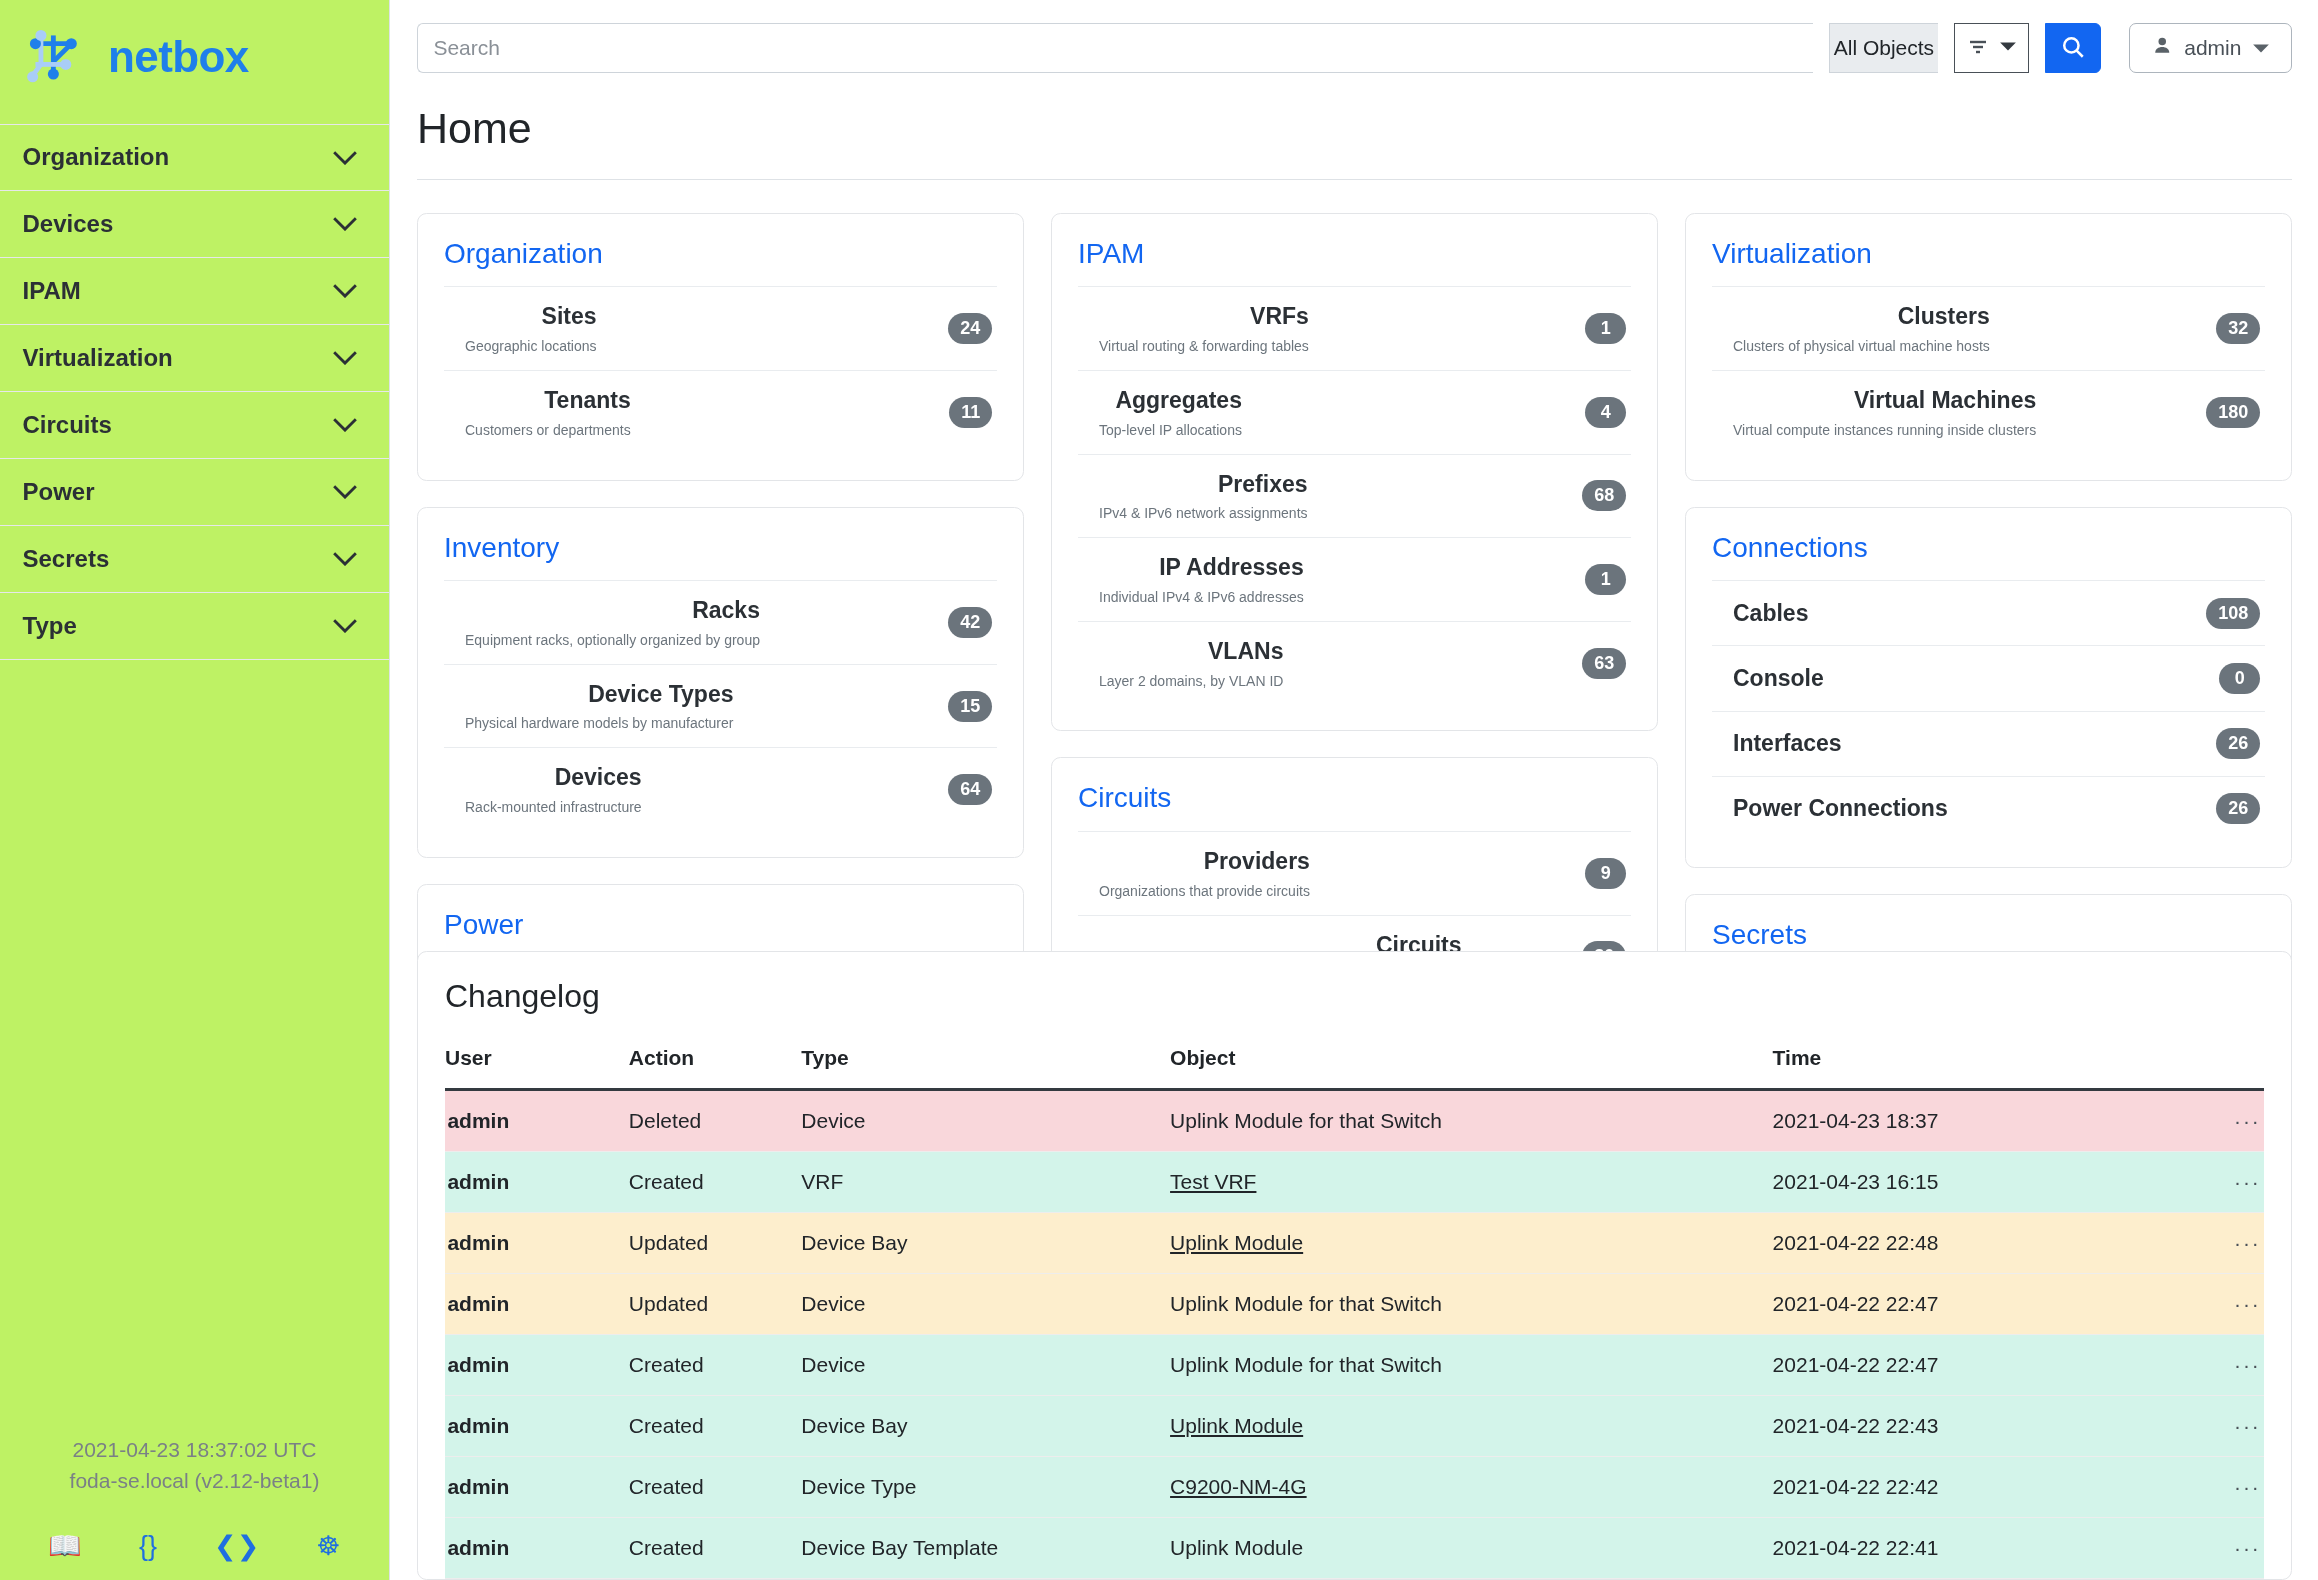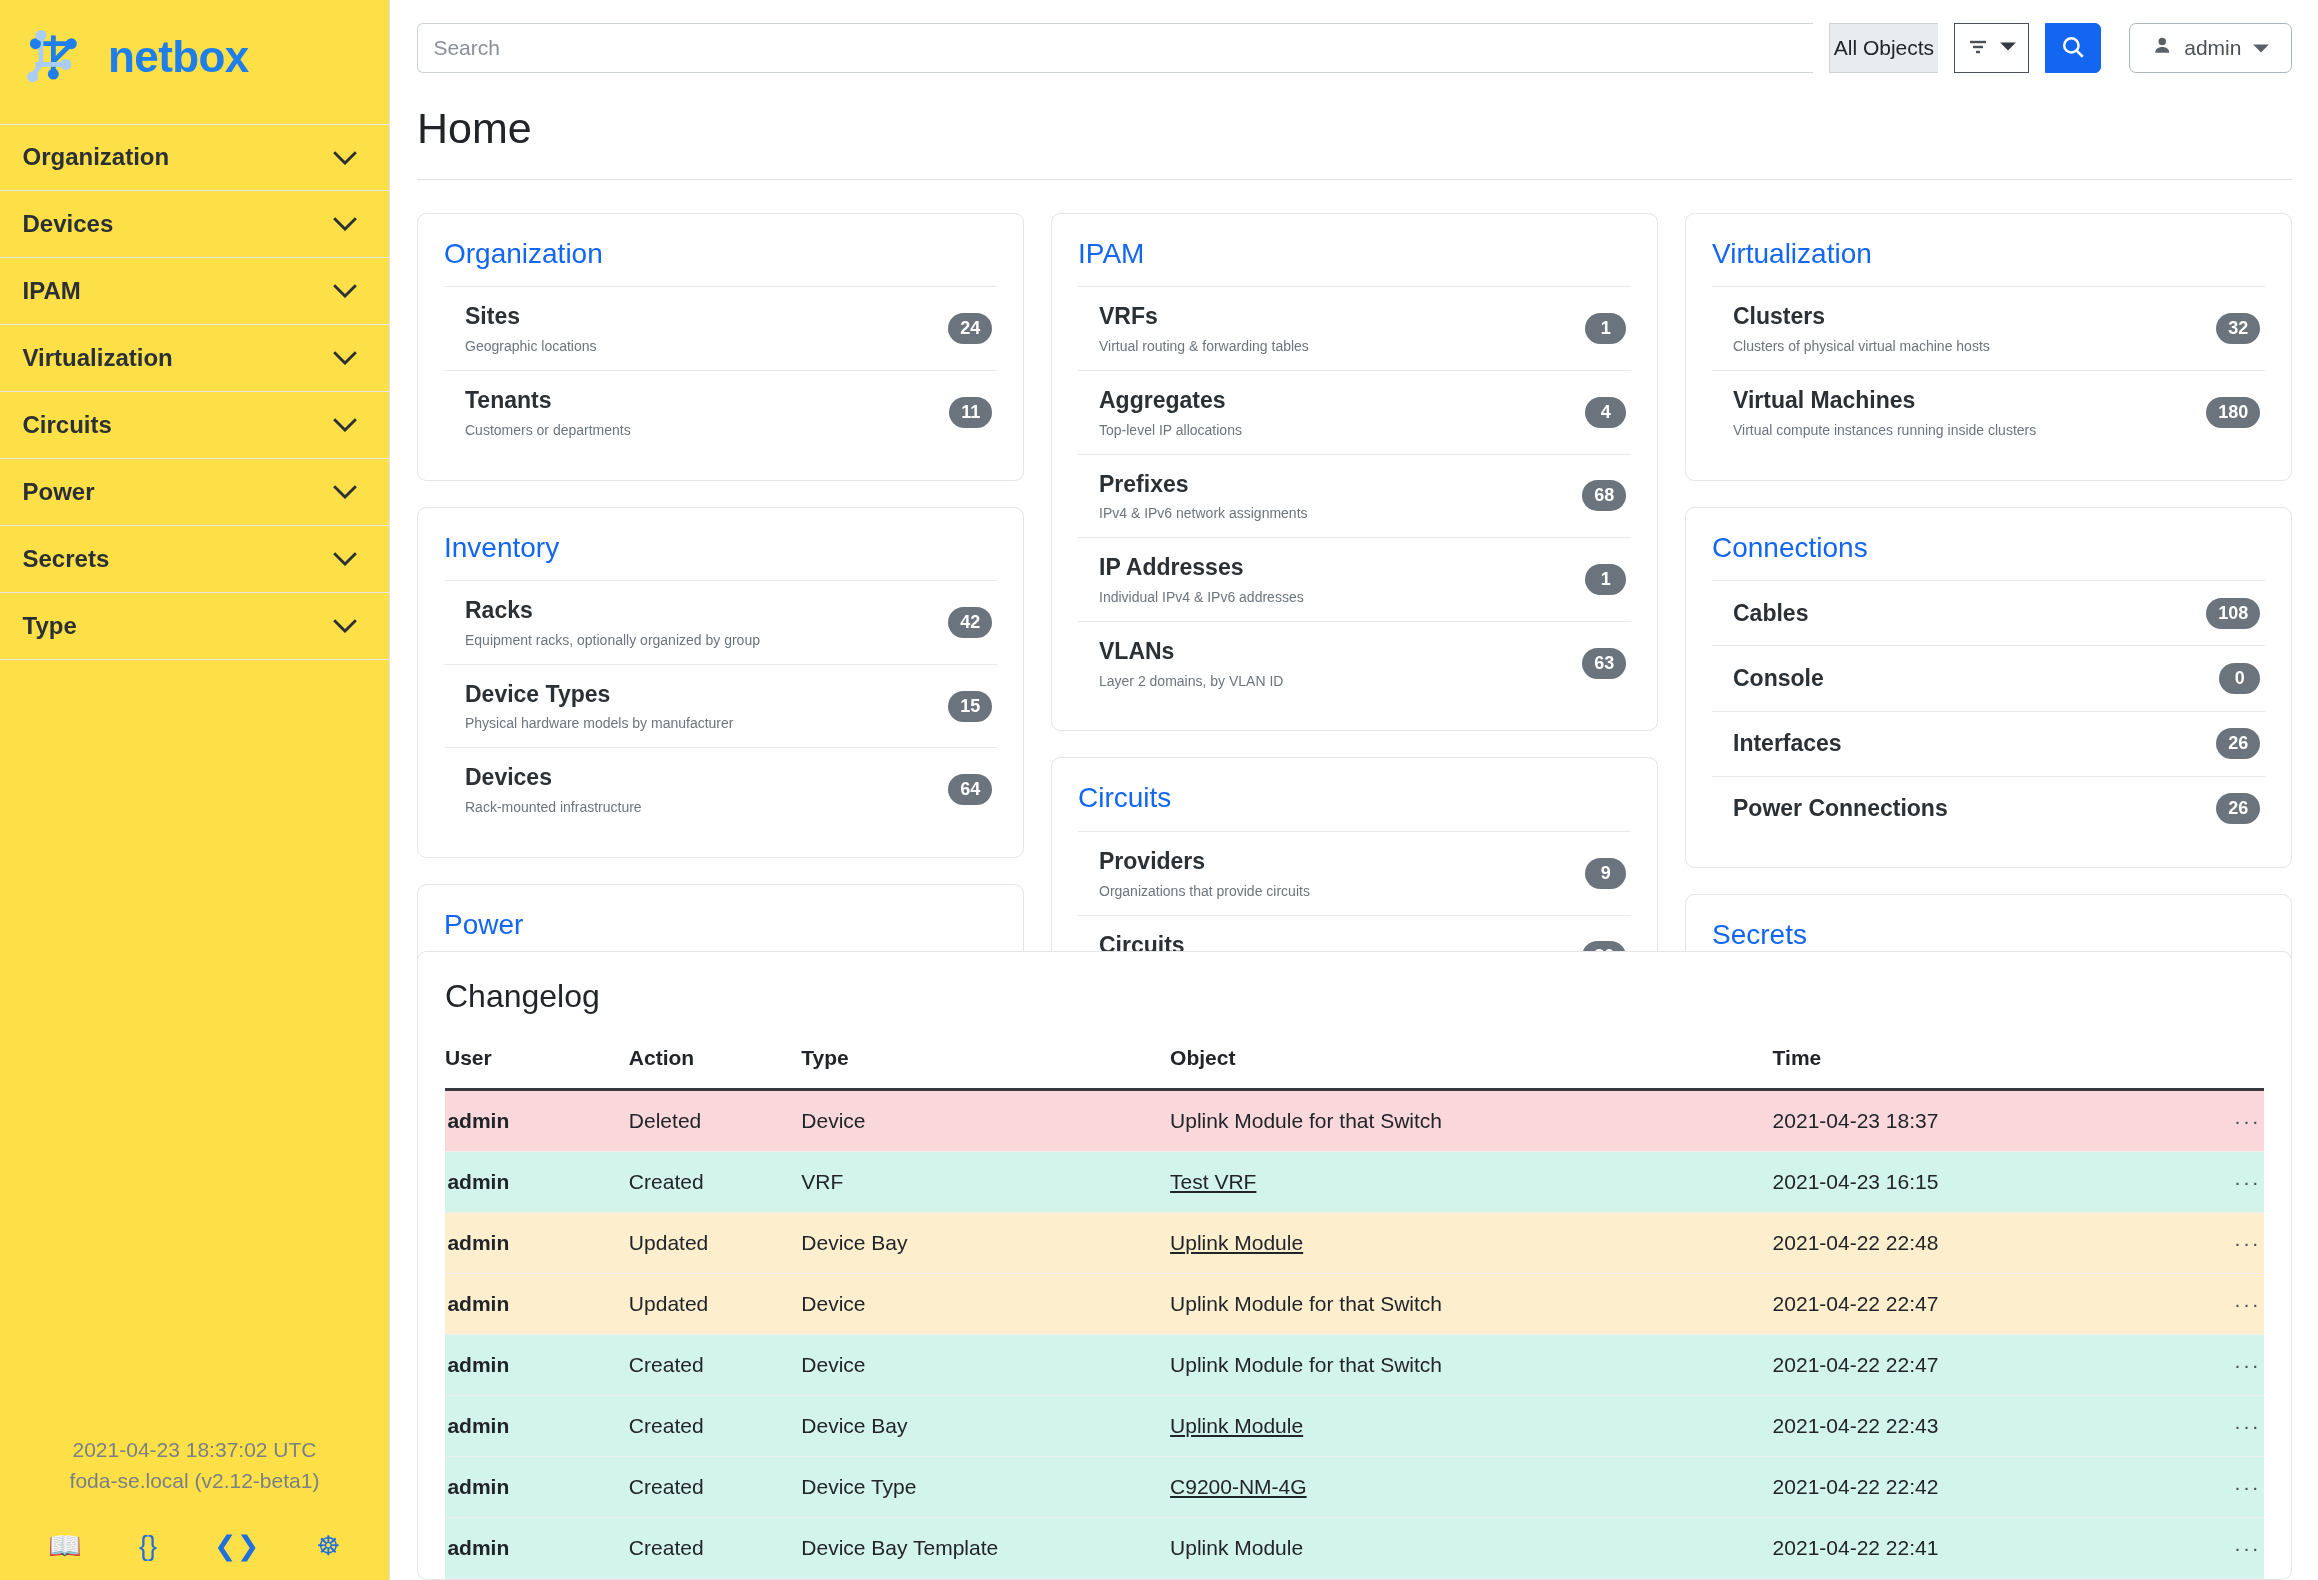--- a/index.html
+++ b/index.html
@@ -8,21 +8,21 @@
     background: #ffffff;
     font-family: "Liberation Sans", sans-serif;
     color: #212529;
     overflow: hidden;
   }
   .app { display: flex; width: 2319px; height: 1580px; }
 
   
   .sidebar {
     width: 390px; flex: 0 0 390px;
-    background: #fde047;
+    background: #bef264;
     border-right: 1.8px solid #dee2e6;
     display: flex; flex-direction: column;
     position: relative;
   }
   .brand { display: flex; align-items: center; gap: 16.6px; padding: 22.5px 0 24px 22.5px; }
   .brand-logo { width: 69px; height: 69px; flex: 0 0 69px; }
   .brand-name { font-size: 44px; font-weight: 700; color: #1f7fea; letter-spacing: -0.6px; }
 
   .nav { margin-top: 8.3px; }
   .nav-item {
@@ -106,21 +106,21 @@
   }
   .card-title { font-size: 28px; color: #1266f1; font-weight: 400; margin-bottom: 16.6px; }
 
   .row {
     display: flex; align-items: center; justify-content: space-between;
     gap: 14px; padding: 14px 0 14px 21px;
     border-top: 1.2px solid #e9ecef;
     cursor: pointer;
   }
   .row:first-of-type { border-top: none; }
-  .row-text { min-width: 0; }
+  .row-text { min-width: 0; text-align: right; }
   .row-label { font-size: 23px; font-weight: 700; color: #2b3035; line-height: 1.35; }
   .row-desc { font-size: 14px; color: #6c757d; margin-top: 4.7px; line-height: 1.35; }
   .badge {
     flex: 0 0 auto;
     background: #6b747c; color: #fff;
     font-size: 18px; font-weight: 700;
     min-width: 41px; height: 31px;
     border-radius: 15.4px;
     display: flex; align-items: center; justify-content: center;
     padding: 0 12px; margin-right: 4.7px;

